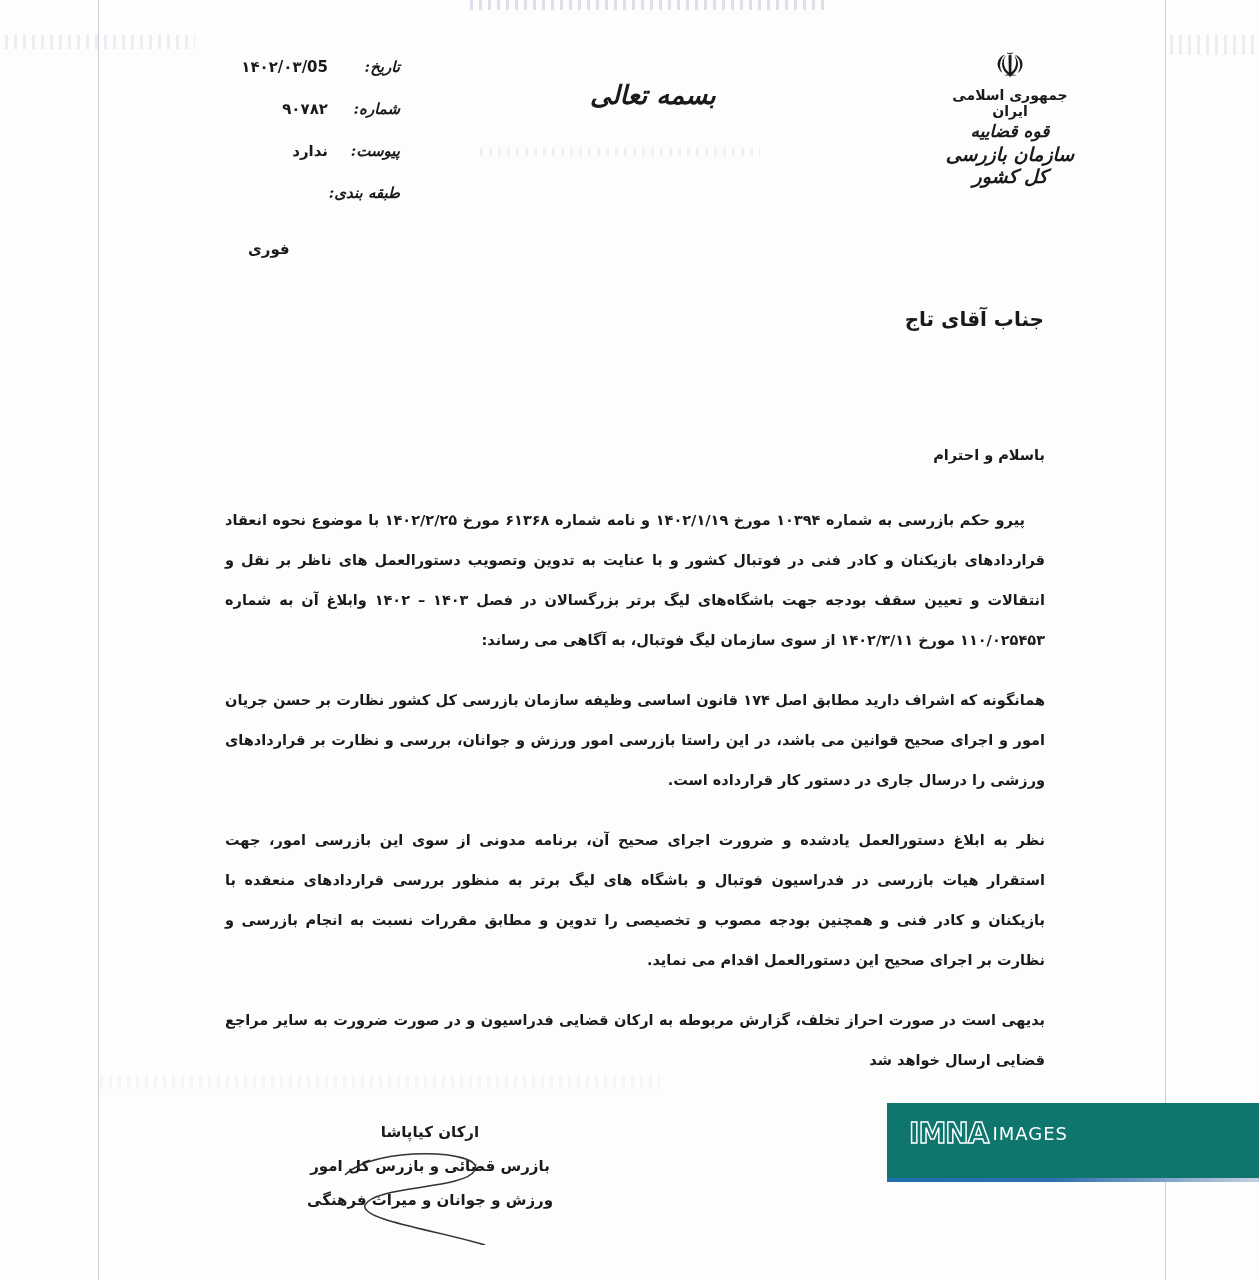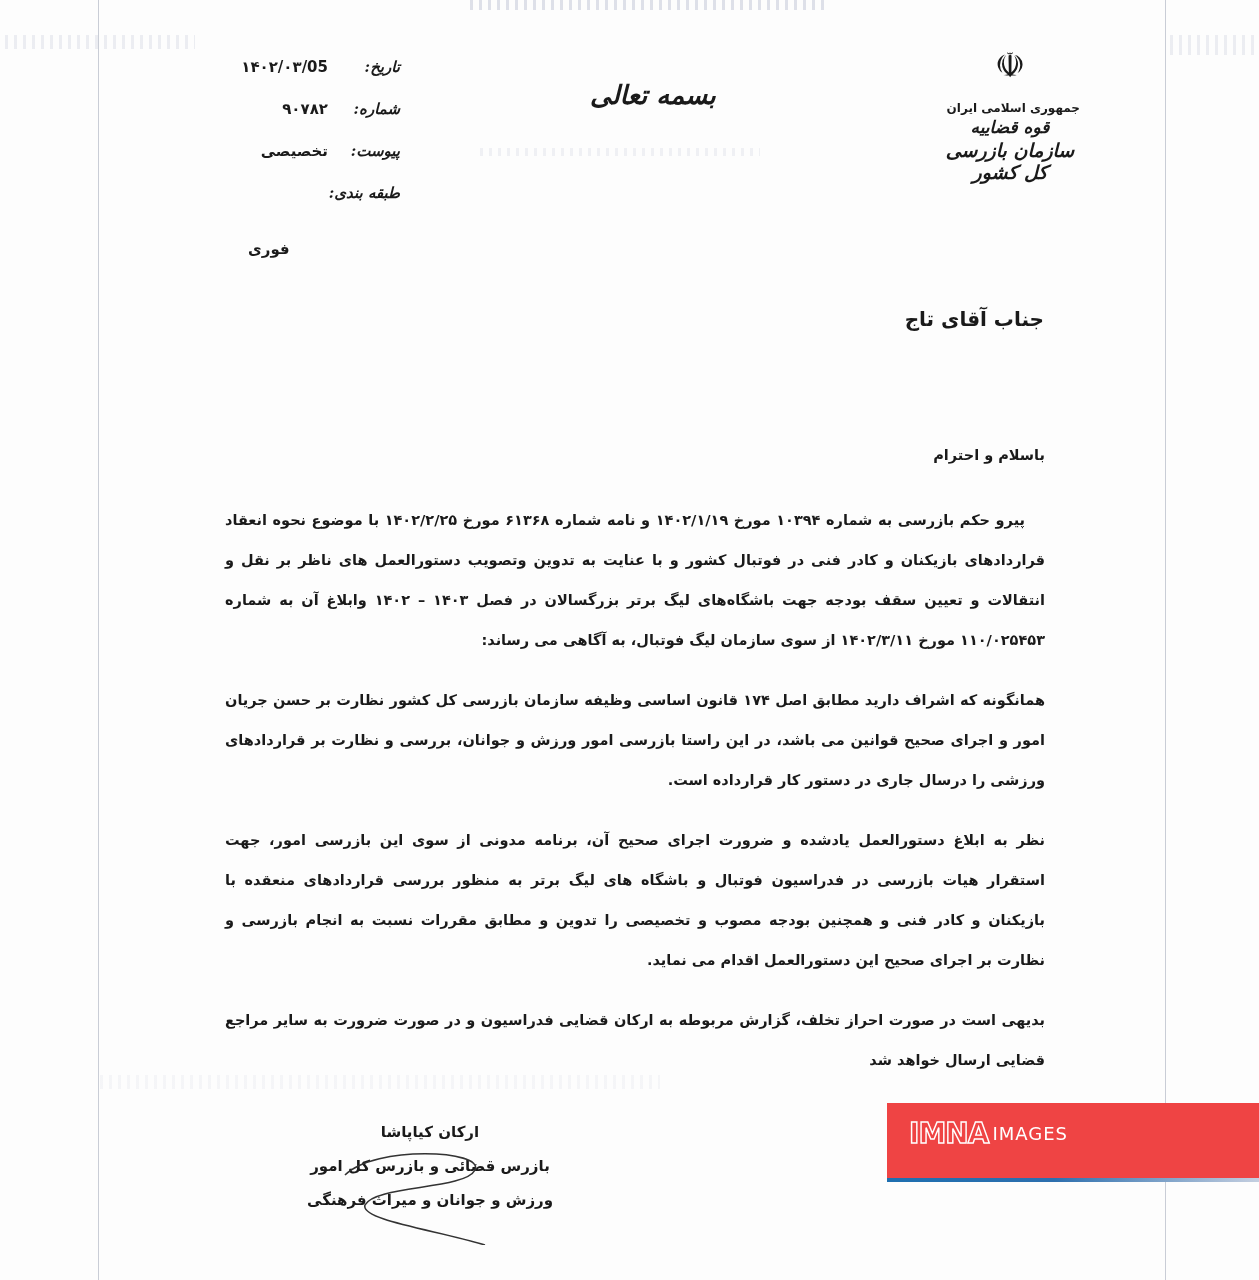--- a/index.html
+++ b/index.html
@@ -22,39 +22,39 @@
   .meta { position:absolute; left:230px; top:58px; width:170px; direction:rtl; }
   .meta-row { display:flex; justify-content:flex-start; align-items:baseline; height:42px; }
   .meta-label { font-family:"DejaVu Serif", serif; font-style:italic; font-weight:bold; font-size:15px; width:72px; }
   .meta-value { font-size:15px; font-weight:bold; }
   .urgent { position:absolute; left:248px; top:240px; font-size:15px; font-weight:bold; direction:rtl; }
 
   .invocation { position:absolute; left:590px; top:80px; font-family:"DejaVu Serif", serif; font-style:italic; font-weight:bold; font-size:26px; direction:rtl; }
 
   .emblem { position:absolute; left:940px; top:45px; width:140px; text-align:center; direction:rtl; }
   .emblem-mark { font-size:34px; line-height:40px; font-weight:bold; }
-  .emblem-line1 { font-size:12px; font-weight:bold; margin-top:16px;text-align:right; }
+  .emblem-line1 { font-size:14px; font-weight:bold; margin-top:2px; }
   .emblem-line2 { font-family:"DejaVu Serif", serif; font-style:italic; font-weight:bold; font-size:17px; margin-top:2px; }
   .emblem-line3 { font-family:"DejaVu Serif", serif; font-style:italic; font-weight:bold; font-size:19px; margin-top:2px; }
 
   .recipient { position:absolute; right:215px; top:296px; direction:rtl; text-align:right; }
   .recipient-name { font-size:20px; font-weight:bold; line-height:46px; }
   .recipient-title { font-size:20px; font-weight:bold; line-height:40px; }
 
   .body-text { position:absolute; left:225px; width:820px; top:440px; direction:rtl; text-align:justify; font-size:14.5px; font-weight:bold; }
   .greeting { margin:0 0 30px 0; line-height:30px; }
   .para { margin:0 0 20px 0; line-height:40px; text-indent:0; }
   .para.first { text-indent:20px; }
 
   .signature { position:absolute; left:305px; top:1115px; width:250px; text-align:center; direction:rtl; font-weight:bold; }
   .sig-name { font-size:15px; line-height:34px; }
   .sig-title { font-size:15px; line-height:34px; }
   .sig-scribble { position:absolute; left:10px; top:20px; width:240px; height:110px; pointer-events:none; }
 
-  .watermark { position:absolute; left:887px; top:1103px; width:372px; height:75px; background:#ef4444; }
+  .watermark { position:absolute; left:887px; top:1103px; width:372px; height:75px; background:#0f766e; }
   .watermark-bar { position:absolute; left:887px; top:1178px; width:372px; height:4px; background:linear-gradient(90deg,#1e6fb0 0%,#2d6fae 45%,#c5cfe0 100%); }
   .watermark-logo { position:absolute; left:22px; top:14px; display:flex; align-items:center; }
   .logo-mark { font-family:"DejaVu Sans", sans-serif; font-size:28px; font-weight:bold; color:transparent; -webkit-text-stroke:1.4px #ffffff; letter-spacing:-1px; }
   .logo-text { font-family:"DejaVu Sans", sans-serif; font-size:18px; color:#ffffff; margin-left:4px; letter-spacing:1px; }
 </style>
 </head>
 <body>
 
 <div class="edge-line edge-left"></div>
 <div class="edge-line edge-right"></div>
@@ -68,21 +68,21 @@
   <div class="meta-row">
     <span class="meta-label">تاریخ:</span>
     <span class="meta-value">۱۴۰۲/۰۳/05</span>
   </div>
   <div class="meta-row">
     <span class="meta-label">شماره:</span>
     <span class="meta-value">۹۰۷۸۲</span>
   </div>
   <div class="meta-row">
     <span class="meta-label">پیوست:</span>
-    <span class="meta-value">تخصیصی</span>
+    <span class="meta-value">ندارد</span>
   </div>
   <div class="meta-row">
     <span class="meta-label" style="width:auto">طبقه بندی:</span>
     <span class="meta-value"></span>
   </div>
 </div>
 <div class="urgent">فوری</div>
 
 <div class="invocation">بسمه تعالی</div>
 

